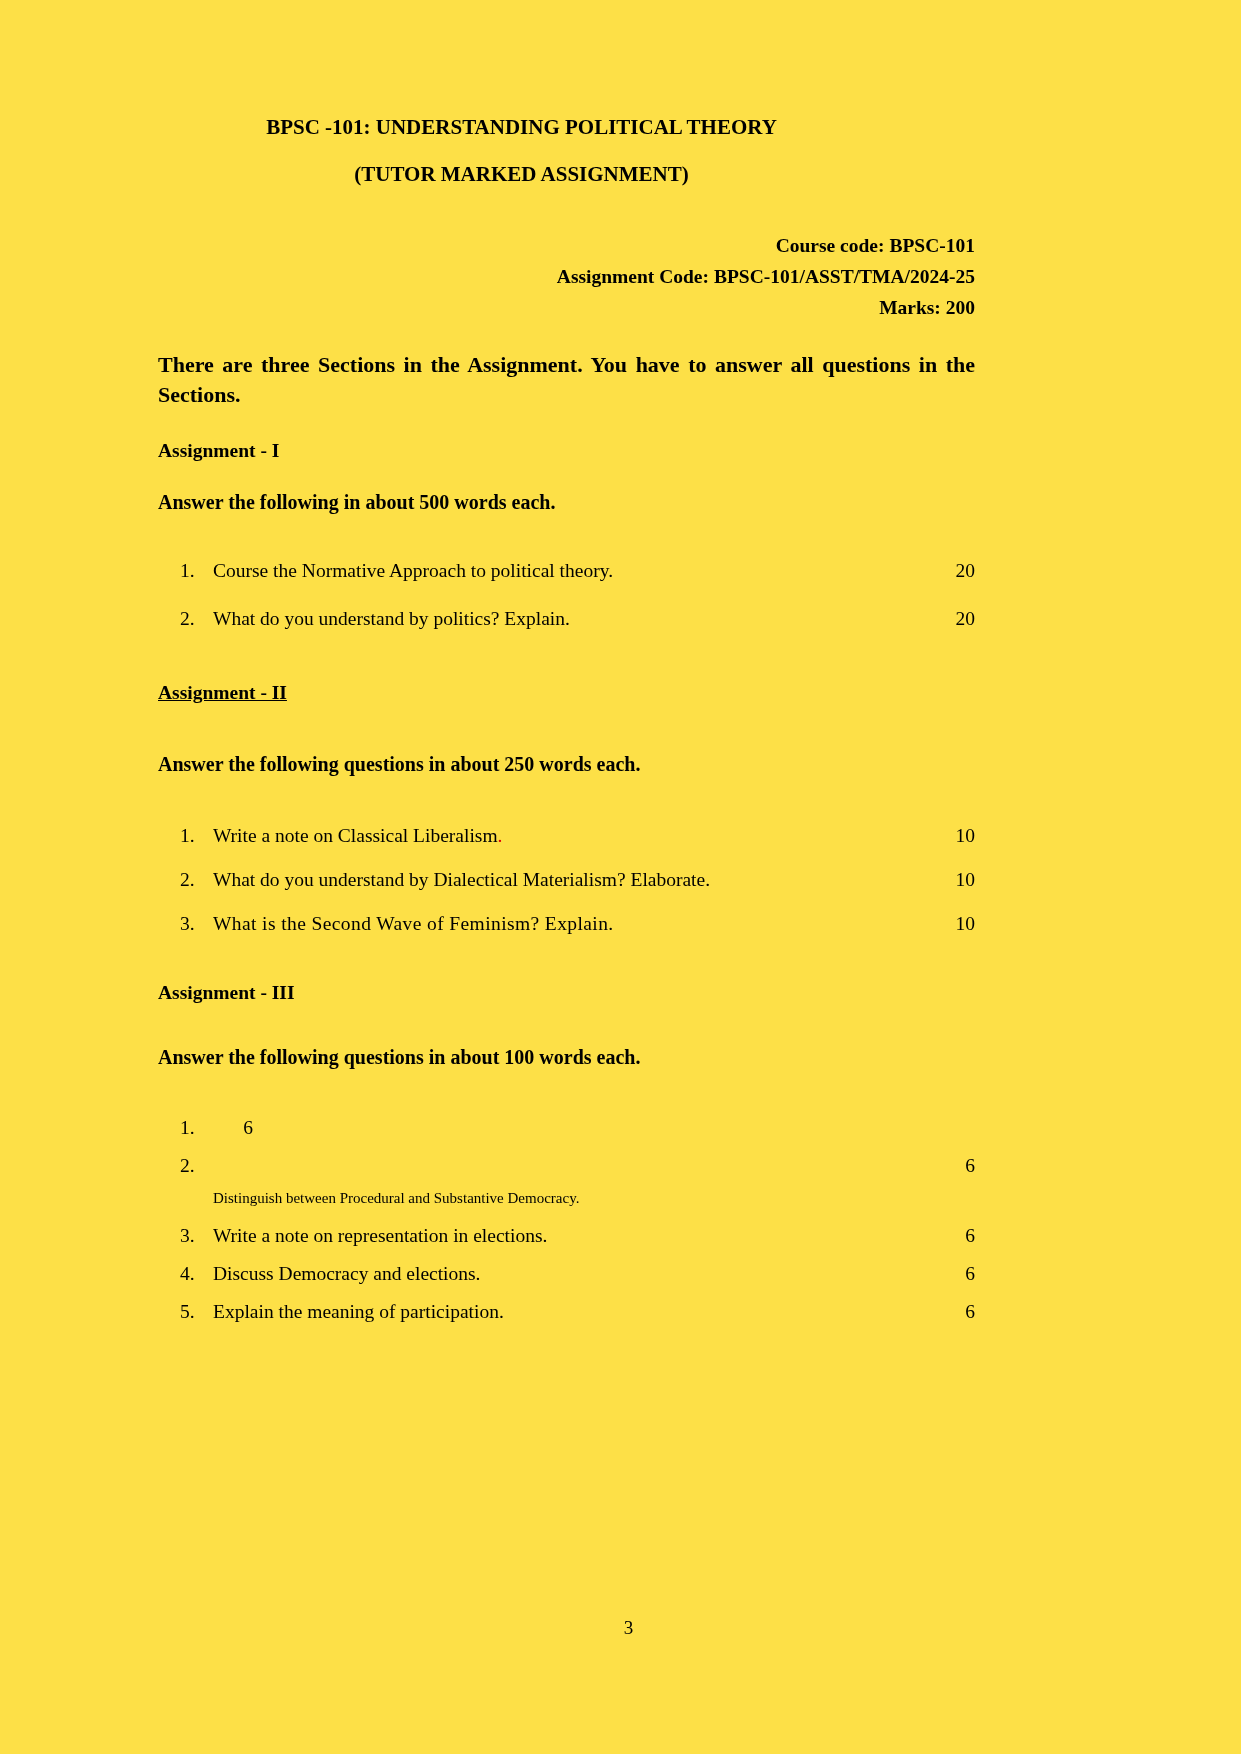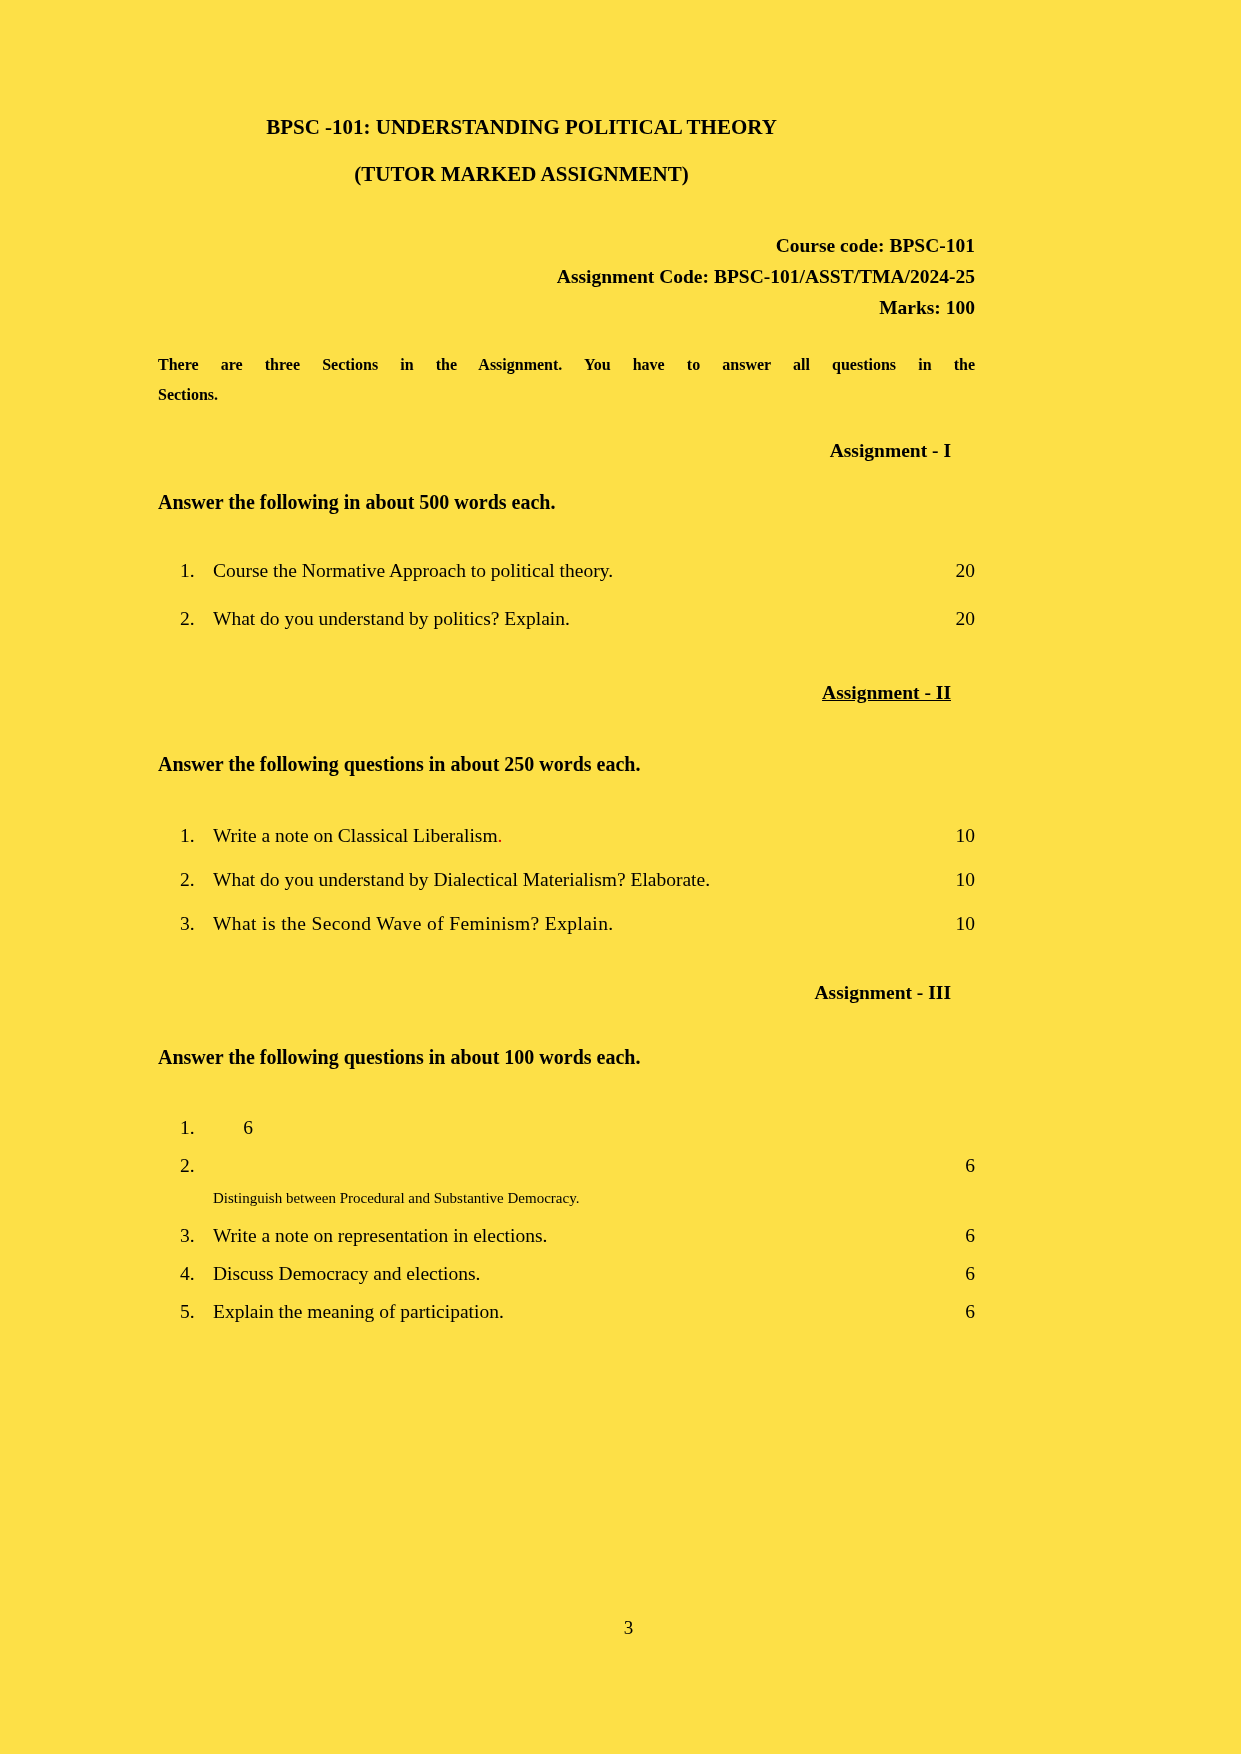--- a/index.html
+++ b/index.html
@@ -19,25 +19,25 @@
     top:0;
     width:817px;
     padding-top:114px;
   }
   .title-block { text-align:center; font-weight:bold; font-size:21px; padding-right:90px; }
   .title-line { line-height:27px; }
   .title-line + .title-line { margin-top:20px; }
 
   .meta-block { text-align:right; font-weight:bold; font-size:19.5px; line-height:31px; margin-top:42px; }
 
-  .intro { font-weight:bold; font-size:16px; line-height:30px; margin-top:27px; }
+  .intro { font-weight:bold; font-size:22px; line-height:30px; margin-top:27px; }
   .intro-line1 { display:block; text-align:justify; text-align-last:justify; }
   .intro-line2 { display:block; }
 
-  .section-heading { text-align:right; font-weight:bold; font-size:19.5px; line-height:27px; padding-right:24px; }
+  .section-heading { text-align:left; font-weight:bold; font-size:19.5px; line-height:27px; padding-right:24px; }
   .section-instruction { font-weight:bold; font-size:20px; line-height:27px; }
 
   .q-row { display:flex; font-size:19.5px; line-height:26px; }
   .q-num { flex:none; width:33px; margin-left:22px; }
   .q-text { flex:1; padding-right:12px; }
   .q-text.compact { font-size:15px;margin-top:32px; }
   .q-text.wide { letter-spacing:0.4px; }
   .q-marks { flex:none; min-width:40px; text-align:right; }
 
   .section-1 .section-heading { margin-top:27px; }
@@ -72,21 +72,21 @@
   <div class="content">
 
     <div class="title-block">
       <div class="title-line">BPSC -101: UNDERSTANDING POLITICAL THEORY</div>
       <div class="title-line">(TUTOR MARKED ASSIGNMENT)</div>
     </div>
 
     <div class="meta-block">
       <div>Course code: BPSC-101</div>
       <div>Assignment Code: BPSC-101/ASST/TMA/2024-25</div>
-      <div>Marks: 100</div>
+      <div>Marks: 200</div>
     </div>
 
     <div class="intro">
       <span class="intro-line1">There are three Sections in the Assignment. You have to answer all questions in the</span>
       <span class="intro-line2">Sections.</span>
     </div>
 
     <div>
   <div class="section section-1">
     <div class="section-heading">Assignment - I</div>

